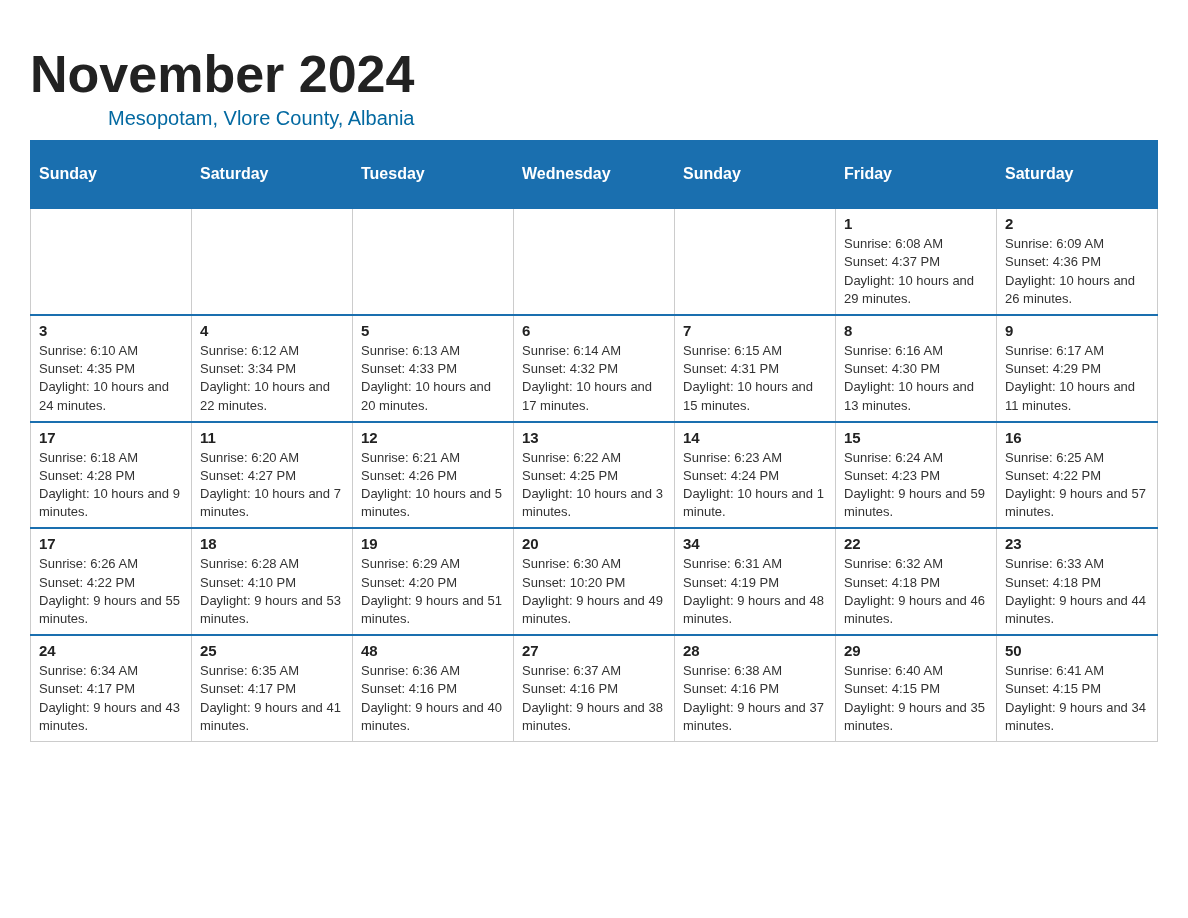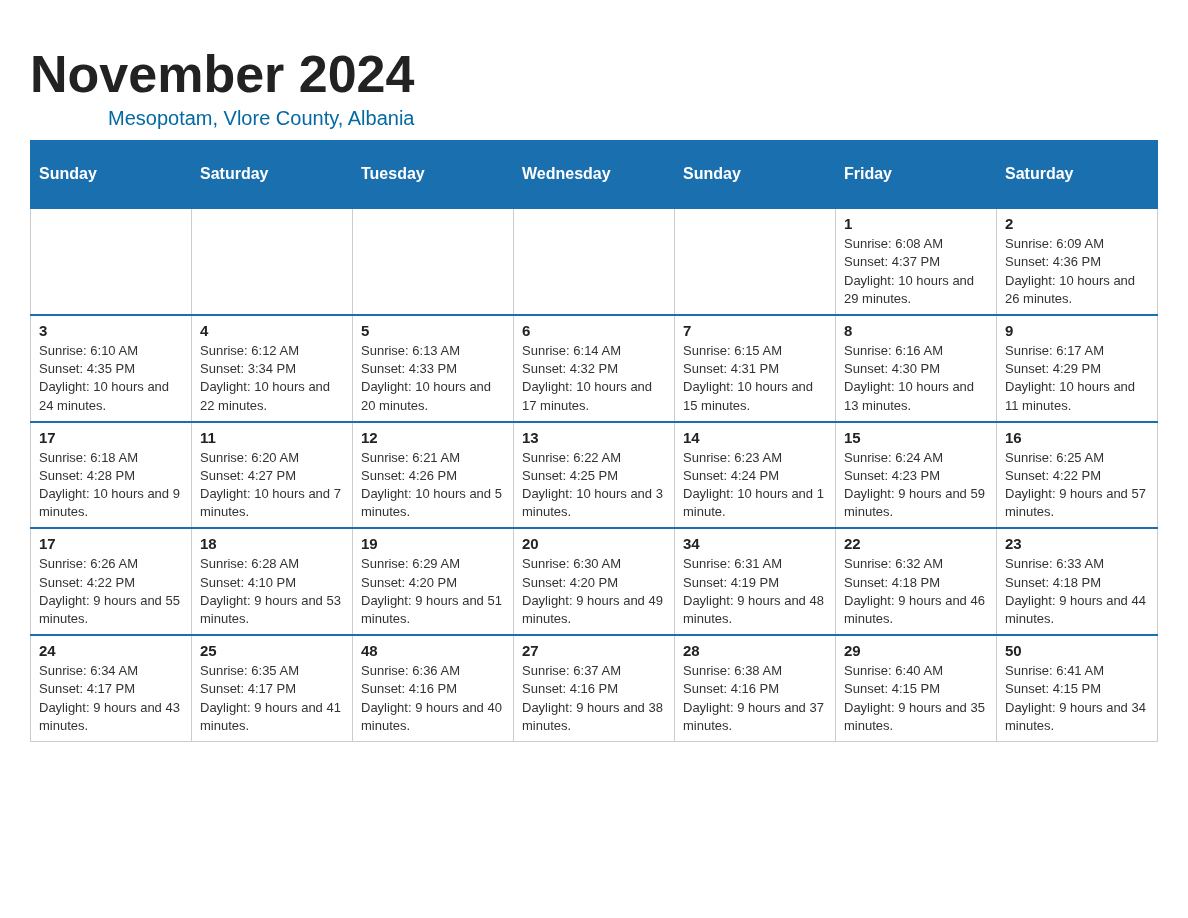--- a/index.html
+++ b/index.html
@@ -242,21 +242,21 @@
         </td>
         <td>
           <span class="day-number">19</span>
           <div class="day-info">Sunrise: 6:29 AM
 Sunset: 4:20 PM
 Daylight: 9 hours and 51 minutes.</div>
         </td>
         <td>
           <span class="day-number">20</span>
           <div class="day-info">Sunrise: 6:30 AM
-Sunset: 4:20 PM
+Sunset: 10:20 PM
 Daylight: 9 hours and 49 minutes.</div>
         </td>
         <td>
           <span class="day-number">34</span>
           <div class="day-info">Sunrise: 6:31 AM
 Sunset: 4:19 PM
 Daylight: 9 hours and 48 minutes.</div>
         </td>
         <td>
           <span class="day-number">22</span>

